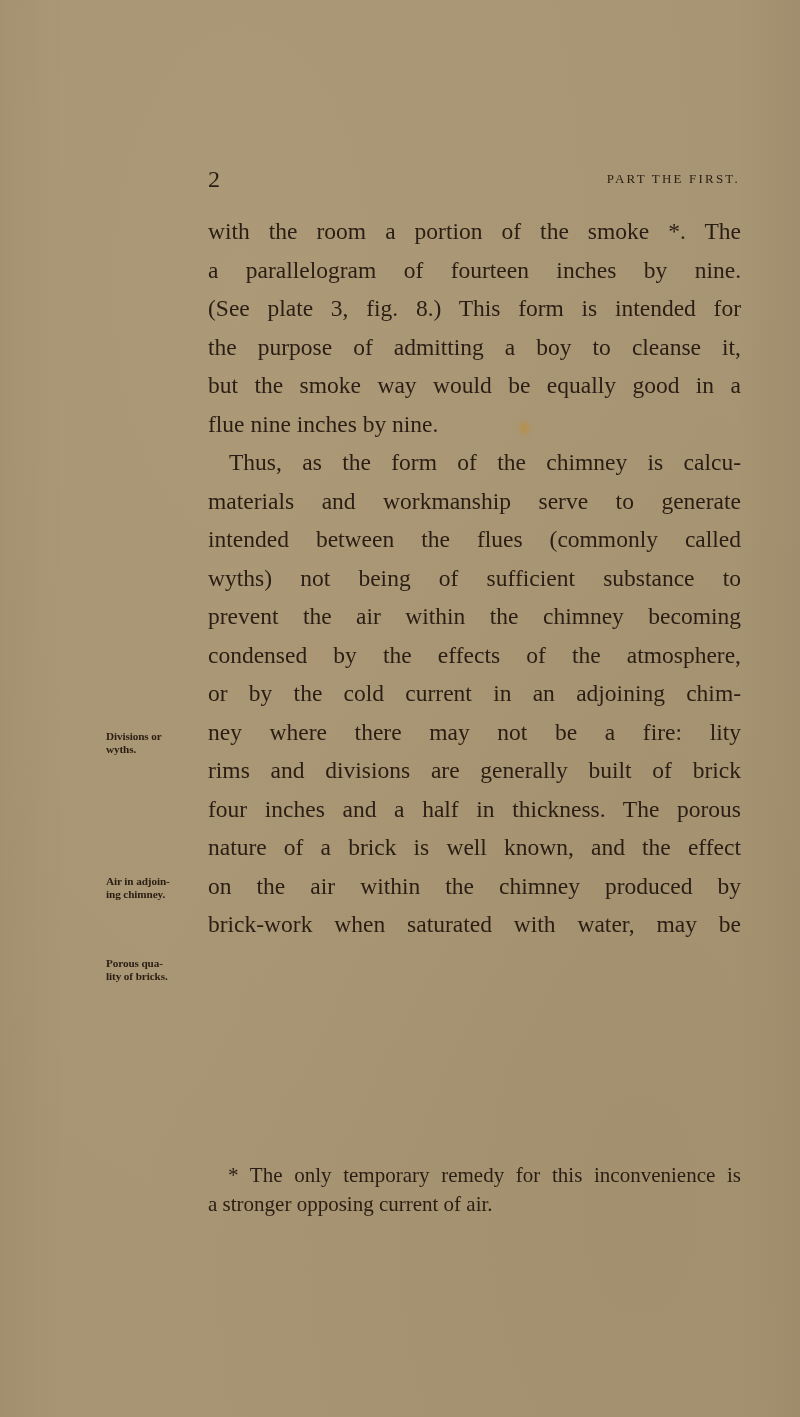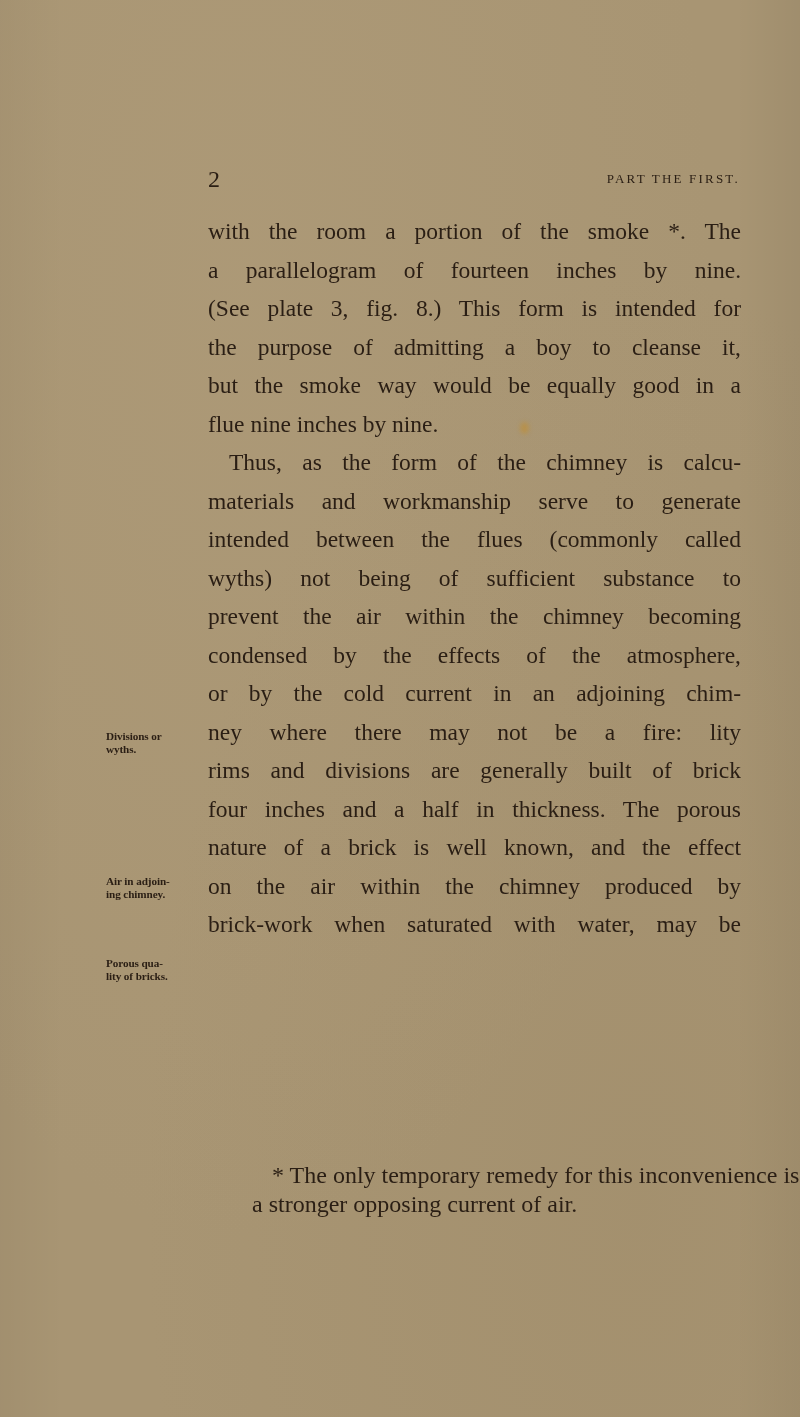--- a/index.html
+++ b/index.html
@@ -94,25 +94,24 @@
     .footnote {
       position: absolute;
       left: 208px;
       top: 1161px;
       width: 533px;
     }
     .fn-line {
       display: block;
       height: 29px;
       line-height: 29px;
-      font-size: 24px;
+      font-size: 21px;
       white-space: nowrap;
       text-align: justify;
       text-align-last: justify;
-      margin-left: 44px;
     }
     .fn-line.first {
       padding-left: 20px;
     }
     .fn-line.last {
       text-align-last: left;
     }
     .stain {
       position: absolute;
       left: 520px;

